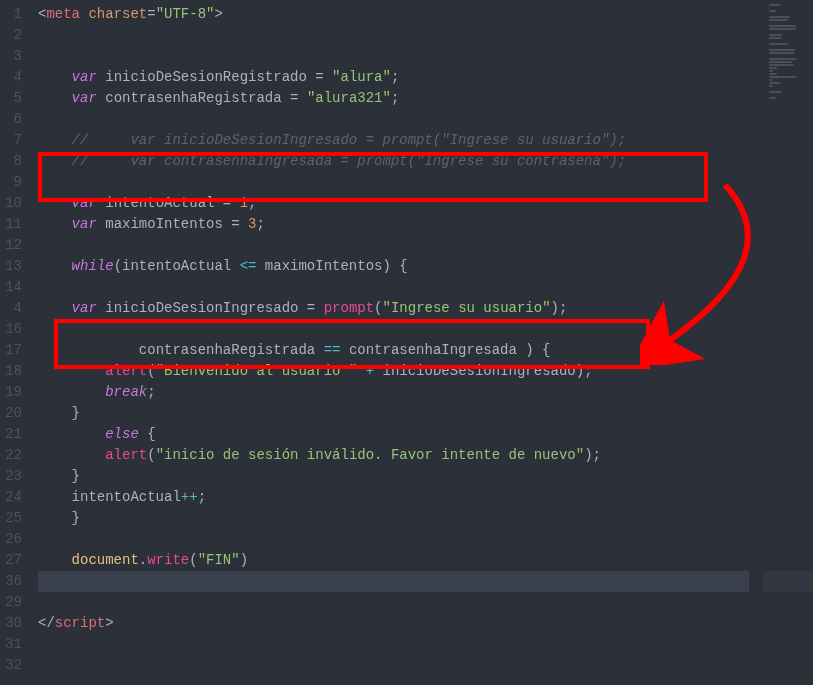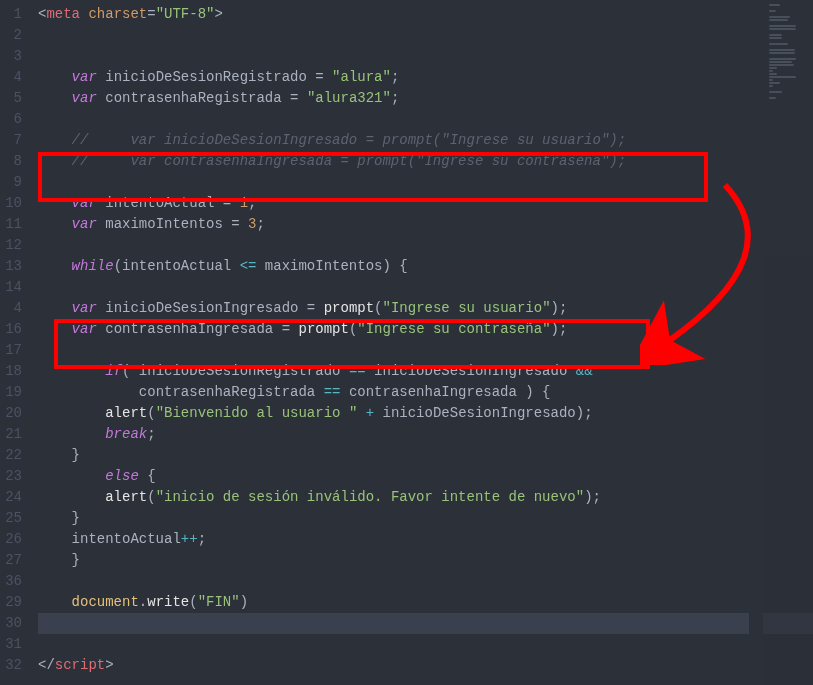--- a/index.html
+++ b/index.html
@@ -66,21 +66,21 @@
 
 .t-punct   { color: #abb2bf; }
 .t-tag     { color: #e06c75; }
 .t-attr    { color: #d19a66; }
 .t-str     { color: #98c379; }
 .t-kw      { color: #c678dd; font-style: italic; }
 .t-var     { color: #abb2bf; }
 .t-eq      { color: #abb2bf; }
 .t-num     { color: #d19a66; }
 .t-comment { color: #5c6370; font-style: italic; margin-top: 11px; }
-.t-func    { color: #e5e5e5; }
+.t-func    { color: #ec4899; }
 .t-op      { color: #56b6c2; }
 .t-obj     { color: #e5c07b; }
 
 .red-box {
   position: absolute;
   border: 4px solid #ff0000;
   pointer-events: none;
 }
 .box1 { left: 38px; top: 152px; width: 670px; height: 50px; }
 .box2 { left: 54px; top: 319px; width: 596px; height: 50px; }
@@ -140,23 +140,21 @@
     <div class="line"></div>
     <div class="line">    <span class="t-comment">//     var inicioDeSesionIngresado = prompt("Ingrese su usuario");</span></div>
     <div class="line">    <span class="t-comment">//     var contrasenhaIngresada = prompt("Ingrese su contraseña");</span></div>
     <div class="line"></div>
     <div class="line">    <span class="t-kw">var</span><span> </span><span class="t-var">intentoActual</span><span class="t-eq"> = </span><span class="t-num">1</span><span class="t-punct">;</span></div>
     <div class="line">    <span class="t-kw">var</span><span> </span><span class="t-var">maximoIntentos</span><span class="t-eq"> = </span><span class="t-num">3</span><span class="t-punct">;</span></div>
     <div class="line"></div>
     <div class="line">    <span class="t-kw">while</span><span class="t-punct">(</span><span class="t-var">intentoActual</span><span class="t-op"> &lt;= </span><span class="t-var">maximoIntentos</span><span class="t-punct">)</span><span class="t-punct"> {</span></div>
     <div class="line"></div>
     <div class="line">    <span class="t-kw">var</span><span> </span><span class="t-var">inicioDeSesionIngresado</span><span class="t-eq"> = </span><span class="t-func">prompt</span><span class="t-punct">(</span><span class="t-str">"</span><span class="t-str">Ingrese su usuario</span><span class="t-str">"</span><span class="t-punct">)</span><span class="t-punct">;</span></div>
-    <div class="line">    <span class="t-kw">var</span><span> </span><span class="t-var">contrasenhaIngresada</span><span class="t-eq"> = </span><span class="t-func">prompt</span><span class="t-punct">(</span><span class="t-str">"</span><span class="t-str">Ingrese su contraseña</span><span class="t-str">"</span><span class="t-punct">)</span><span class="t-punct">;</span></div>
-    <div class="line"></div>
-    <div class="line">        <span class="t-kw">if</span><span class="t-punct">( </span><span class="t-var">inicioDeSesionRegistrado</span><span class="t-op"> == </span><span class="t-var">inicioDeSesionIngresado</span><span class="t-op"> &amp;&amp;</span></div>
+    <div class="line"></div>
     <div class="line">            <span class="t-var">contrasenhaRegistrada</span><span class="t-op"> == </span><span class="t-var">contrasenhaIngresada</span><span class="t-punct"> )</span><span class="t-punct"> {</span></div>
     <div class="line">        <span class="t-func">alert</span><span class="t-punct">(</span><span class="t-str">"</span><span class="t-str">Bienvenido al usuario </span><span class="t-str">"</span><span class="t-op"> + </span><span class="t-var">inicioDeSesionIngresado</span><span class="t-punct">)</span><span class="t-punct">;</span></div>
     <div class="line">        <span class="t-kw">break</span><span class="t-punct">;</span></div>
     <div class="line">    <span class="t-punct">}</span></div>
     <div class="line">        <span class="t-kw">else</span><span class="t-punct"> {</span></div>
     <div class="line">        <span class="t-func">alert</span><span class="t-punct">(</span><span class="t-str">"</span><span class="t-str">inicio de sesión inválido. Favor intente de nuevo</span><span class="t-str">"</span><span class="t-punct">)</span><span class="t-punct">;</span></div>
     <div class="line">    <span class="t-punct">}</span></div>
     <div class="line">    <span class="t-var">intentoActual</span><span class="t-op">++</span><span class="t-punct">;</span></div>
     <div class="line">    <span class="t-punct">}</span></div>
     <div class="line"></div>

